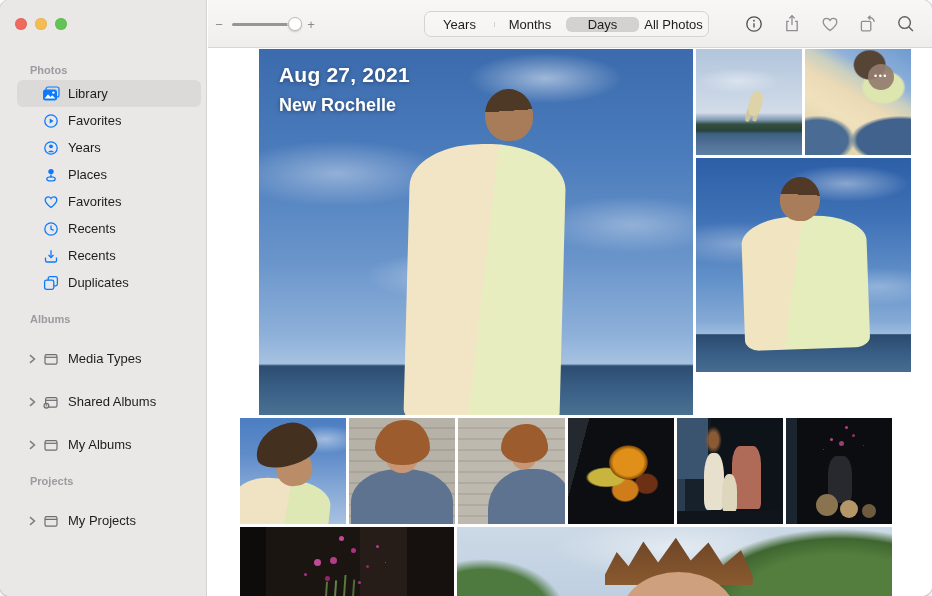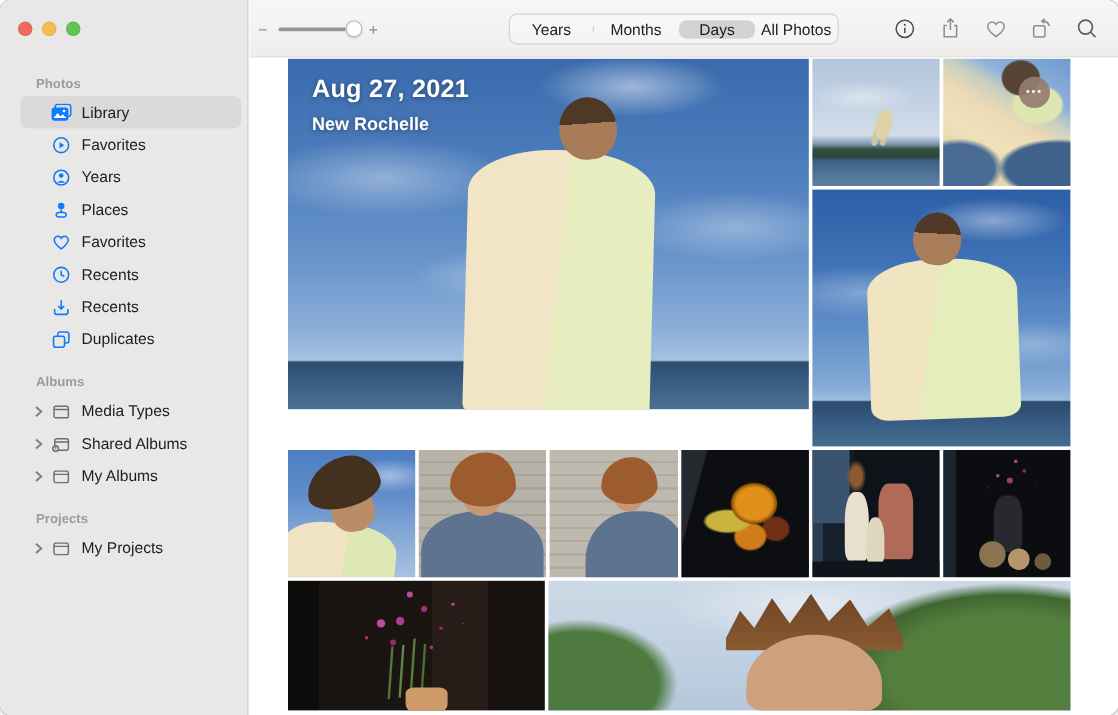--- a/index.html
+++ b/index.html
@@ -11,21 +11,21 @@
   .sidebar { position:absolute; left:0; top:0; bottom:0; width:207px; background:#e9e8e6; border-right:1px solid #d3d2d0; }
   .traffic { position:absolute; left:15px; top:18px; display:flex; gap:8px; }
   .tl { width:12px; height:12px; border-radius:50%; box-shadow:inset 0 0 1px rgba(0,0,0,.25); }
   .tl.red{background:#ee6a5f;} .tl.yellow{background:#f5bd4f;} .tl.green{background:#61c454;}
   .side-list { position:absolute; top:60px; left:12px; right:0; padding:0 5px; }
   .side-header { height:20px; line-height:20px; padding-left:13px; font-size:11px; font-weight:bold; color:#9b9ba0; }
   .side-header.gap { margin-top:13px; }
   .side-item { height:27px; display:flex; align-items:center; border-radius:6px; padding-left:13px; cursor:default; }
   .side-item.selected { background:#dbdad8; }
   .side-item .sicon { width:18px; height:16px; margin:0 8px 0 12px; display:flex; align-items:center; justify-content:center; flex:0 0 auto; }
-  .side-item.expandable { padding-left:11px; }
+  .side-item.expandable { padding-left:11px;margin-top:16px; }
   .side-item .chev { width:9px; height:10px; margin-right:5px; display:flex; align-items:center; flex:0 0 auto; }
   .side-item.expandable .sicon { margin-left:0; }
   .slabel { font-size:13px; color:#1d1d1f; white-space:nowrap;text-align:center; }
 
   
   .toolbar { position:absolute; left:208px; right:0; top:0; height:48px;
              background:linear-gradient(180deg,#f8f7f6 0%,#f2f1ef 70%,#eeedeb 100%);
              border-bottom:1px solid #d8d7d5; }
   .zoomer { position:absolute; left:6px; top:0; height:48px; display:flex; align-items:center; gap:8px; }
   .zsign { color:#8a8a8e; font-size:13px; width:10px; text-align:center; }
@@ -41,36 +41,37 @@
   .actions { position:absolute; right:16px; top:0; height:48px; display:flex; align-items:center; gap:17px; }
   .abtn { width:21px; height:21px; display:flex; align-items:center; justify-content:center; }
 
   
   .content { position:absolute; left:208px; right:0; top:48px; bottom:0; background:#fff; overflow:hidden; }
   .grid { position:relative; margin:1px 0 0 32px; width:652px; display:flex; flex-direction:column; gap:3px; }
   .row { display:flex; gap:3px; }
   .tile { position:relative; overflow:hidden; background:#dfe3e8; }
   .col { display:flex; flex-direction:column; gap:3px; width:215px; }
 
-  .t-main { width:434px; height:292px; flex:0 0 auto;
+  .t-main { width:434px; height:366px; flex:0 0 auto;
     background:
       radial-gradient(110px 36px at 66% 8%, rgba(255,255,255,.5), transparent 70%),
       radial-gradient(150px 46px at 18% 34%, rgba(255,255,255,.38), transparent 72%),
       radial-gradient(130px 40px at 86% 48%, rgba(255,255,255,.32), transparent 72%),
       radial-gradient(90px 30px at 40% 62%, rgba(255,255,255,.28), transparent 75%),
       linear-gradient(180deg,#3b6bad 0%,#4a7bbb 28%,#6a95cb 58%,#8db0d9 78%,#a7c2e1 86%,#2d4d71 86.6%,#3a5f86 93%,#4a7191 100%);
+    margin-left: 19px;
   }
   .m-head { position:absolute; left:52%; top:11%; width:48px; height:52px; border-radius:50% 50% 46% 46%;
             background:linear-gradient(180deg,#4e3826 0 42%,#a87c58 42%); transform:rotate(-4deg); }
   .m-dress { position:absolute; left:34%; top:26%; width:36%; height:76%;
              background:linear-gradient(95deg,#f2e5c5 0 49%,#e7edbf 49%);
              border-radius:48% 48% 8% 8% / 16% 16% 4% 4%; transform:rotate(1.5deg); }
   .date-overlay { position:absolute; left:20px; top:14px; color:#fff; text-shadow:0 1px 4px rgba(0,0,0,.38); }
   .date-overlay .d1 { font-size:21px; font-weight:bold; letter-spacing:.2px; }
-  .date-overlay .d2 { font-size:15px; font-weight:600; margin-top:8px; }
+  .date-overlay .d2 { font-size:18px; font-weight:600; margin-top:8px; }
 
   .t-jump { width:106px; height:106px;
     background:
       radial-gradient(60px 18px at 40% 30%, rgba(255,255,255,.4), transparent 70%),
       linear-gradient(180deg,#b2c5dc 0%,#c8d5e5 42%,#d3dce8 60%,#7e98b4 67%,#33503f 71%,#28433a 77%,#3d6085 80%,#537599 92%,#5e80a4 100%);
   }
   .j-fig { position:absolute; left:50%; top:40%; width:13px; height:25px; border-radius:45% 45% 40% 40%;
            background:#ddd2a8; transform:rotate(14deg); box-shadow:3px 9px 0 -4px #cfc49a, -4px 11px 0 -4px #cfc49a; }
   .t-selfie { width:106px; height:106px;
     background:
@@ -327,21 +328,21 @@
       <span class="zsign">−</span>
       <span class="ztrack">
         <span class="zknob"></span>
       </span>
       <span class="zsign">+</span>
     </div>
 
     <div class="segctl">
       <div class="seg" style="width:69px">Years</div>
       <div class="seg sep" style="width:72px">Months</div>
-      <div class="seg sel" style="width:63px">Days</div>
+      <div class="seg sel" style="width:73px">Days</div>
       <div class="seg" style="width:69px">All Photos</div>
     </div>
 
     <div class="actions">
       <span class="abtn">
         <svg width="20" height="20" viewBox="0 0 20 20" fill="none" stroke="#4c4c4e" stroke-width="1.3">
             <circle cx="10" cy="10" r="7.2"></circle>
             <circle cx="10" cy="6.7" r="0.9" fill="#4c4c4e" stroke="none"></circle>
             <path d="M10 9.2 V13.6"></path>
           </svg>

